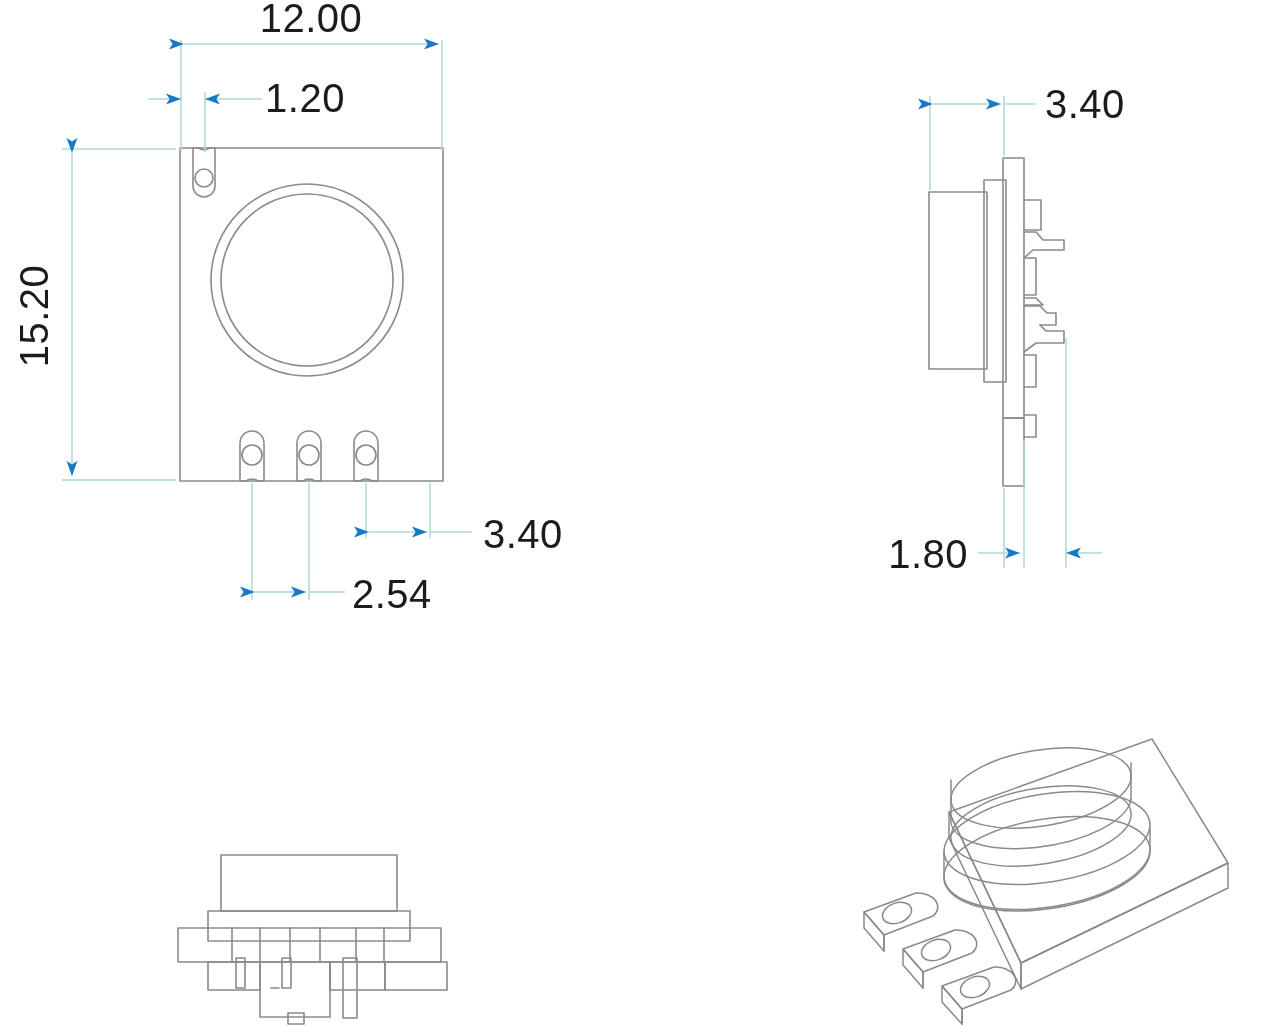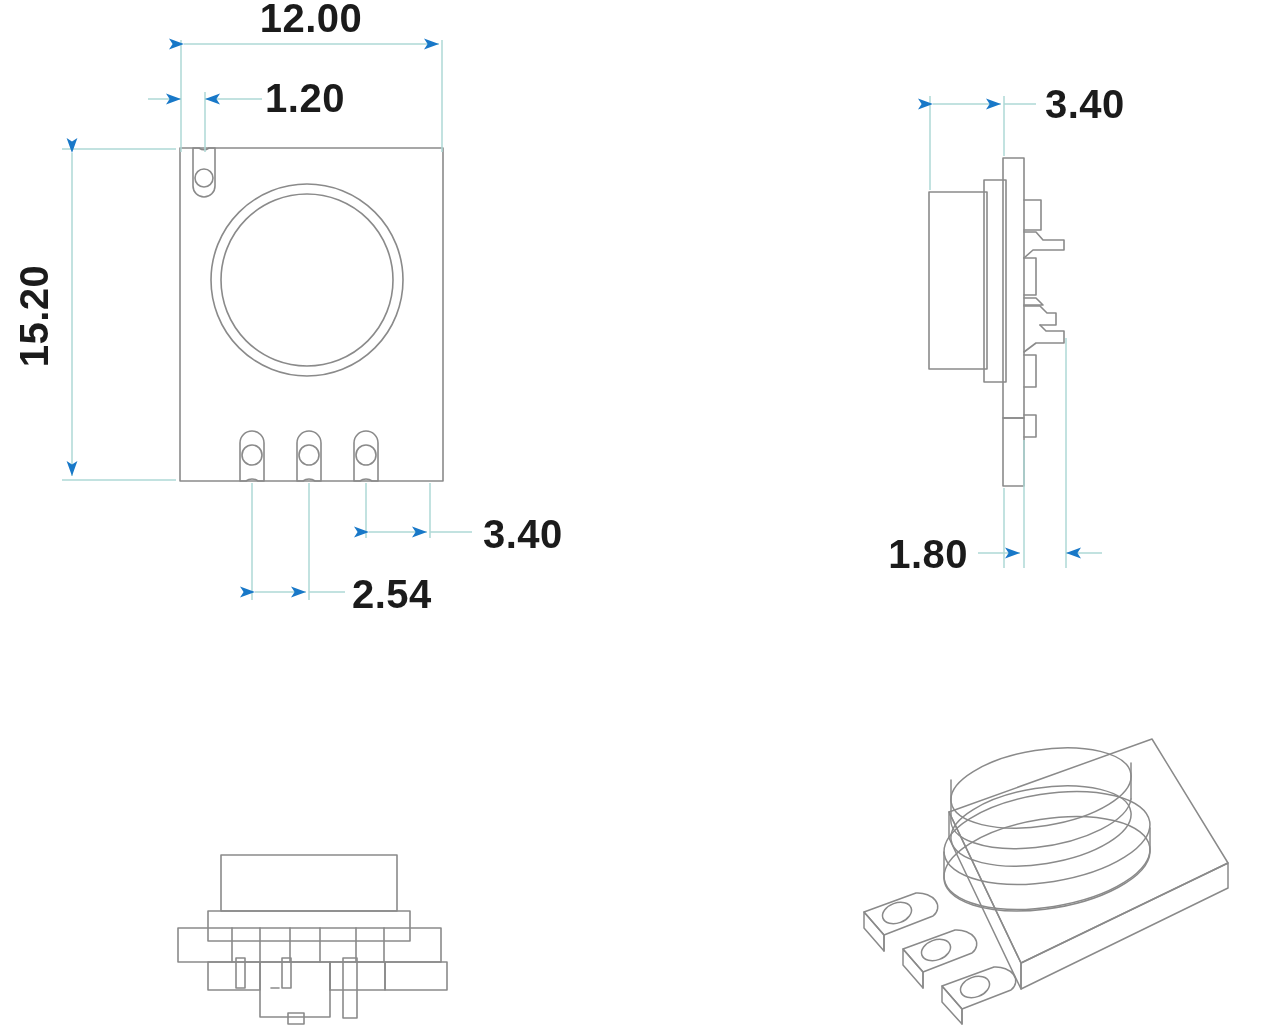--- a/index.html
+++ b/index.html
@@ -14,21 +14,20 @@
     font-family: "Liberation Sans", sans-serif;
     overflow: hidden;
     position: relative;
   }
   #drawing-root {
     position: absolute;
     top: 0;
     left: 0;
     width: 1266px;
     height: 1026px;
-    font-weight: bold;
   }
   svg.drawing-canvas {
     display: block;
     width: 1266px;
     height: 1026px;
   }
   .dim-text {
     font-family: "Liberation Sans", sans-serif;
     font-size: 40px;
     fill: #1b1b1b;

